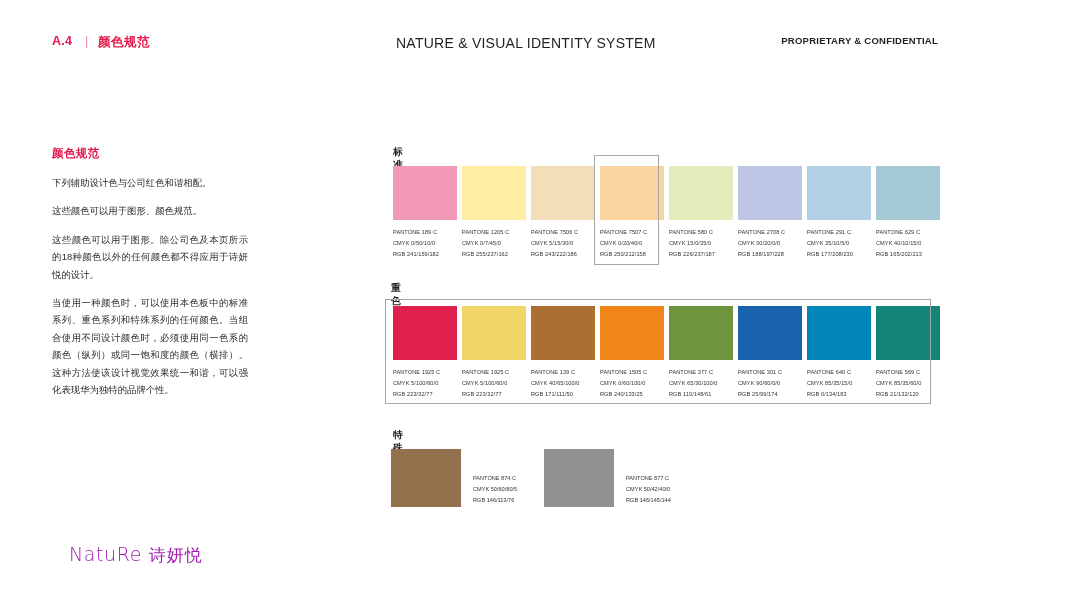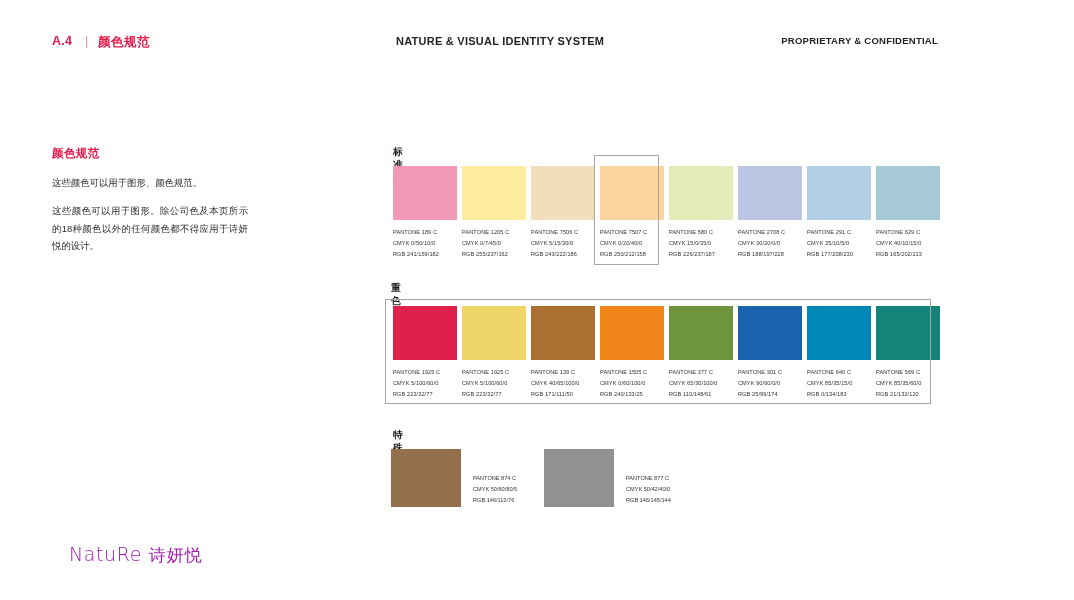--- a/index.html
+++ b/index.html
@@ -22,21 +22,21 @@
     position: absolute; left: 85px; top: 0px;
     font-size: 12.5px; color: #f08ca8; font-weight: 400;
   }
   .hdr-section {
     position: absolute; left: 98px; top: 0;
     font-size: 12.5px; font-weight: bold; color: #e5194b;
     letter-spacing: .5px;
   }
   .hdr-center {
     position: absolute; left: 396px; top: 1px;
-    font-size: 11px; font-weight: bold; color: #231f20;
+    font-size: 14px; font-weight: normal; color: #231f20;
     letter-spacing: .25px;
   }
   .hdr-right {
     position: absolute; right: 136px; top: 1px;
     font-size: 9.5px; font-weight: bold; color: #231f20;
     letter-spacing: .25px; text-align: right;
   }
 
   
   .copy { position: absolute; left: 52px; top: 146px; width: 196px; }
@@ -95,22 +95,24 @@
   <div class="header">
     <span class="hdr-code">A.4</span>
     <span class="hdr-sep">|</span>
     <span class="hdr-section">颜色规范</span>
     <span class="hdr-center">NATURE &amp; VISUAL IDENTITY SYSTEM</span>
     <span class="hdr-right">PROPRIETARY &amp; CONFIDENTIAL</span>
   </div>
 
   <div class="copy">
     <div class="copy-title">颜色规范</div>
+    <p>下列辅助设计色与公司红色和谐相配。</p>
     <p>这些颜色可以用于图形、颜色规范。</p>
     <p>这些颜色可以用于图形。除公司色及本页所示的18种颜色以外的任何颜色都不得应用于诗妍悦的设计。</p>
+    <p>当使用一种颜色时，可以使用本色板中的标准系列、重色系列和特殊系列的任何颜色。当组合使用不同设计颜色时，必须使用同一色系的颜色（纵列）或同一饱和度的颜色（横排）。这种方法使该设计视觉效果统一和谐，可以强化表现华为独特的品牌个性。</p>
   </div>
 
   <div class="palette">
 
     <div class="grp-label" style="left:2px; top:146px;">标准色</div>
 
     <div class="row" id="row-standard" style="left:0px; top:166px;">
         <div class="cell">
           <div class="chip" style="background: rgb(241, 153, 182);"></div>
           <div class="meta">

